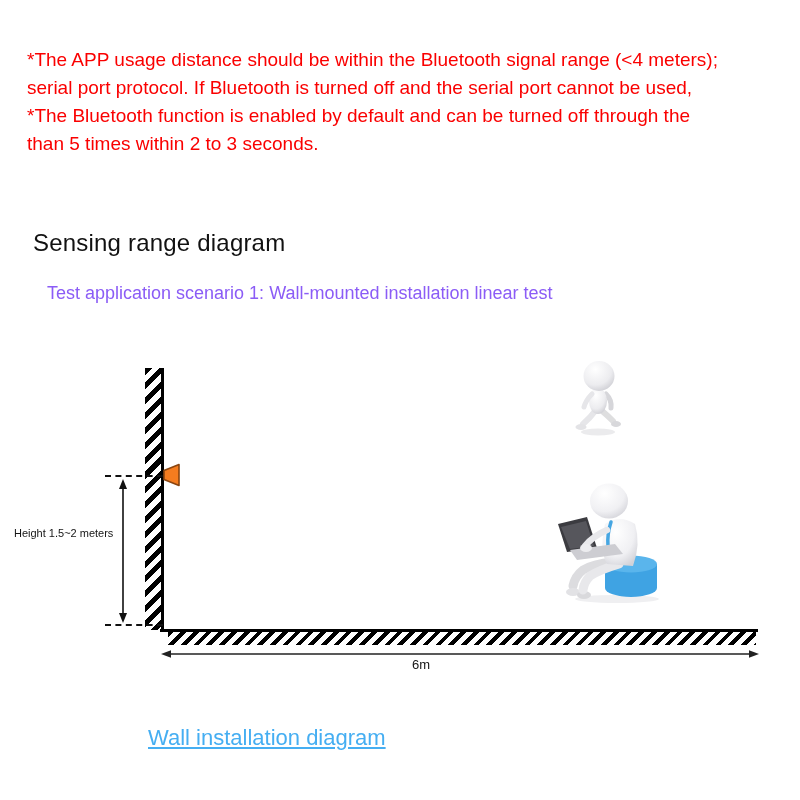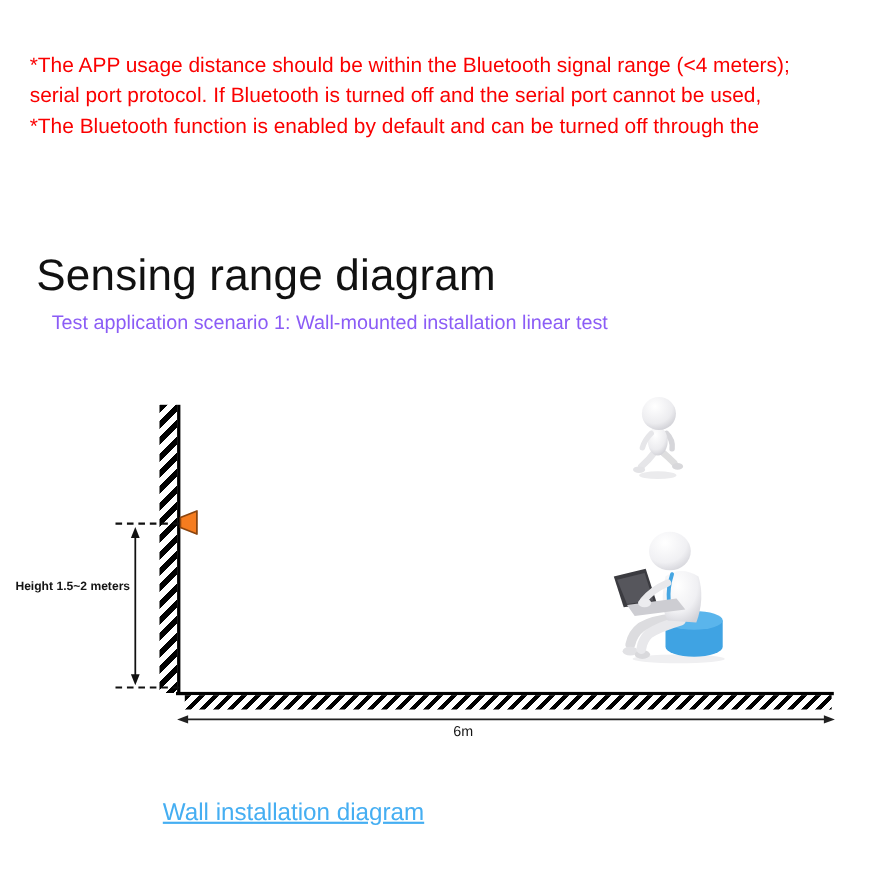--- a/index.html
+++ b/index.html
@@ -19,21 +19,21 @@
     left: 27px; top: 46px;
     color: #fa0000;
     font-size: 19px;
     line-height: 28px;
   }
   .warning .wline { white-space: nowrap; }
 
   
   .title {
     left: 33px; top: 229px;
-    font-size: 40px;
+    font-size: 24px;
     font-weight: 400;
     letter-spacing: 0.2px;
     color: #111111;
     margin: 0;
   }
   .subtitle {
     left: 47px; top: 283px;
     font-size: 18px;
     color: #8b5cf6;
   }
@@ -51,21 +51,20 @@
     border-top: 2px dashed #111;
   }
   .dash-top { left: 105px; top: 475px; }
   .dash-bottom { left: 105px; top: 624px; }
   .varrow { left: 115px; top: 478px; }
   .height-label {
     left: 14px; top: 527px;
     font-size: 11px;
     color: #151515;
     white-space: nowrap;
-    font-weight: bold;
   }
   .floor-line {
     left: 160px; top: 629px;
     width: 598px; height: 3px;
     background: #000;
   }
   .floor-hatch {
     left: 168px; top: 632px;
     width: 588px; height: 13px;
     background: repeating-linear-gradient(135deg, #000 0 4px, #fff 4px 9px);
@@ -98,20 +97,21 @@
 </style>
 </head>
 <body>
 
 <div class="page">
 
   <div class="abs warning">
     <div class="wline">*The APP usage distance should be within the Bluetooth signal range (&lt;4 meters);</div>
     <div class="wline">serial port protocol. If Bluetooth is turned off and the serial port cannot be used,</div>
     <div class="wline">*The Bluetooth function is enabled by default and can be turned off through the</div>
+    <div class="wline">than 5 times within 2 to 3 seconds.</div>
   </div>
 
   <h1 class="abs title">Sensing range diagram</h1>
   <div class="abs subtitle">Test application scenario 1: Wall-mounted installation linear test</div>
 
   <div>
 
     <div class="abs wall"></div>
 
     <svg class="abs sensor" width="18" height="24" viewBox="0 0 18 24">

